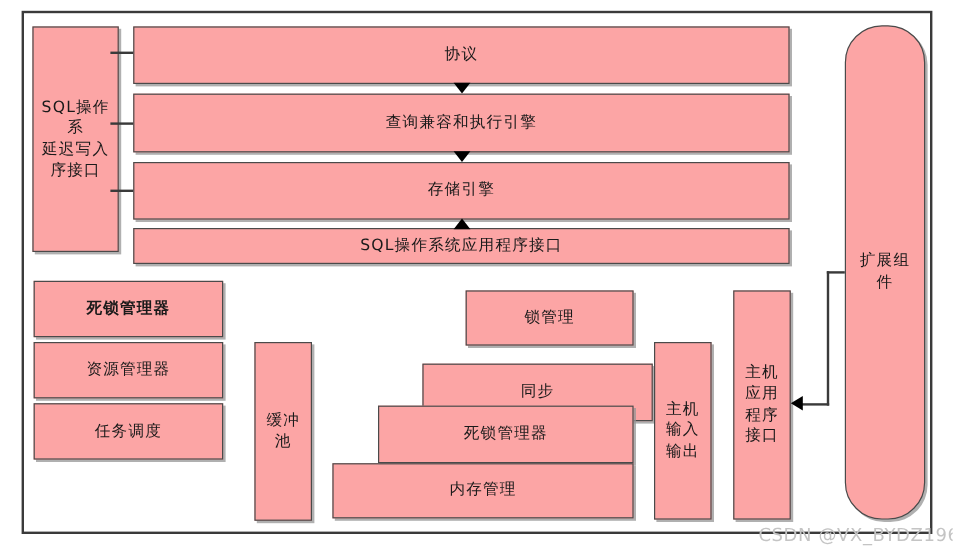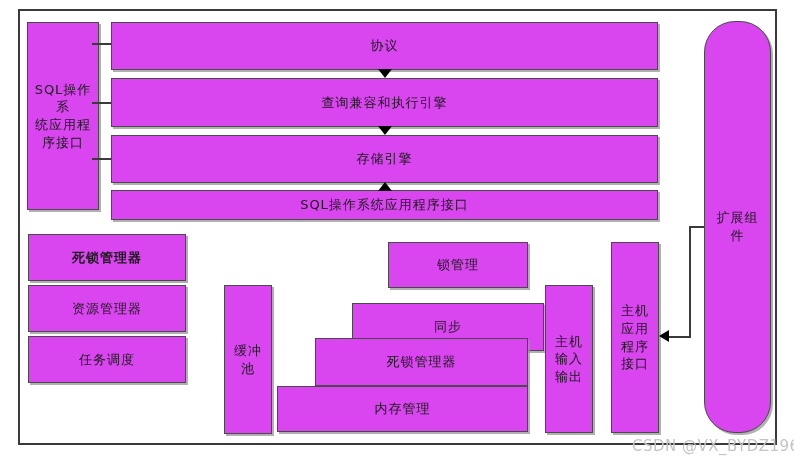--- a/index.html
+++ b/index.html
@@ -21,21 +21,21 @@
     width: 759px; height: 436px;
     border: 2px solid #3a3a3a;
     box-sizing: border-box;
     background: #ffffff;
   }
   .box {
     position: absolute;
     box-sizing: border-box;
     border: 1px solid #4a4a4a;
     box-shadow: 2px 2px 0 rgba(150,150,150,0.75);
-    background: #d946ef;
+    background: #fca5a5;
     display: flex;
     align-items: center;
     justify-content: center;
     text-align: center;
     font-size: 13px;
     line-height: 1.35;
     color: #1a1a1a;
     white-space: pre-line;
     letter-spacing: 1px;
   }
@@ -74,21 +74,21 @@
   
   .b-left-api   { left: 27px;  top: 22px;  width: 72px;  height: 188px; }
   .b-protocol   { left: 111px; top: 22px;  width: 547px; height: 48px; }
   .b-query      { left: 111px; top: 78px;  width: 547px; height: 49px; }
   .b-storage    { left: 111px; top: 135px; width: 547px; height: 48px; }
   .b-sqlapi     { left: 111px; top: 190px; width: 547px; height: 30px; }
   .b-deadlock   { left: 28px;  top: 234px; width: 158px; height: 47px; font-weight: bold; }
   .b-resource   { left: 28px;  top: 285px; width: 158px; height: 47px; }
   .b-delay      { left: 28px;  top: 336px; width: 158px; height: 47px; }
   .b-monitor    { left: 28px;  top: 386px; width: 158px; height: 47px; }
-  .b-buffer     { left: 224px; top: 285px; width: 48px;  height: 149px; }
+  .b-buffer     { left: 212px; top: 285px; width: 48px;  height: 149px; }
   .b-lock       { left: 388px; top: 242px; width: 140px; height: 46px; }
   .b-sync       { left: 352px; top: 303px; width: 192px; height: 48px; }
   .b-sched      { left: 315px; top: 338px; width: 213px; height: 48px; }
   .b-mem        { left: 277px; top: 386px; width: 251px; height: 46px; }
   .b-hostio     { left: 545px; top: 285px; width: 48px;  height: 148px; }
   .b-hostapi    { left: 611px; top: 242px; width: 48px;  height: 191px; }
   .b-ext        { left: 704px; top: 21px;  width: 67px;  height: 412px; border-radius: 31px; }
 
   .conn-1 { left: 92px;  top: 43px;  width: 19px; height: 2px; }
   .conn-2 { left: 92px;  top: 102px; width: 19px; height: 2px; }
@@ -104,21 +104,21 @@
   .arr-ext        { left: 659px; top: 330px; }
 </style>
 </head>
 <body>
 
 <div class="canvas">
 
   <div class="outer-frame"></div>
 
   <div class="box b-left-api">SQL操作系
-统应用程
+延迟写入
 序接口</div>
 
   <div class="box b-protocol">协议</div>
   <div class="box b-query">查询兼容和执行引擎</div>
   <div class="box b-sqlapi">SQL操作系统应用程序接口</div>
   <div class="box b-storage">存储引擎</div>
 
   <div class="line conn-1"></div>
   <div class="line conn-2"></div>
   <div class="line conn-3"></div>

